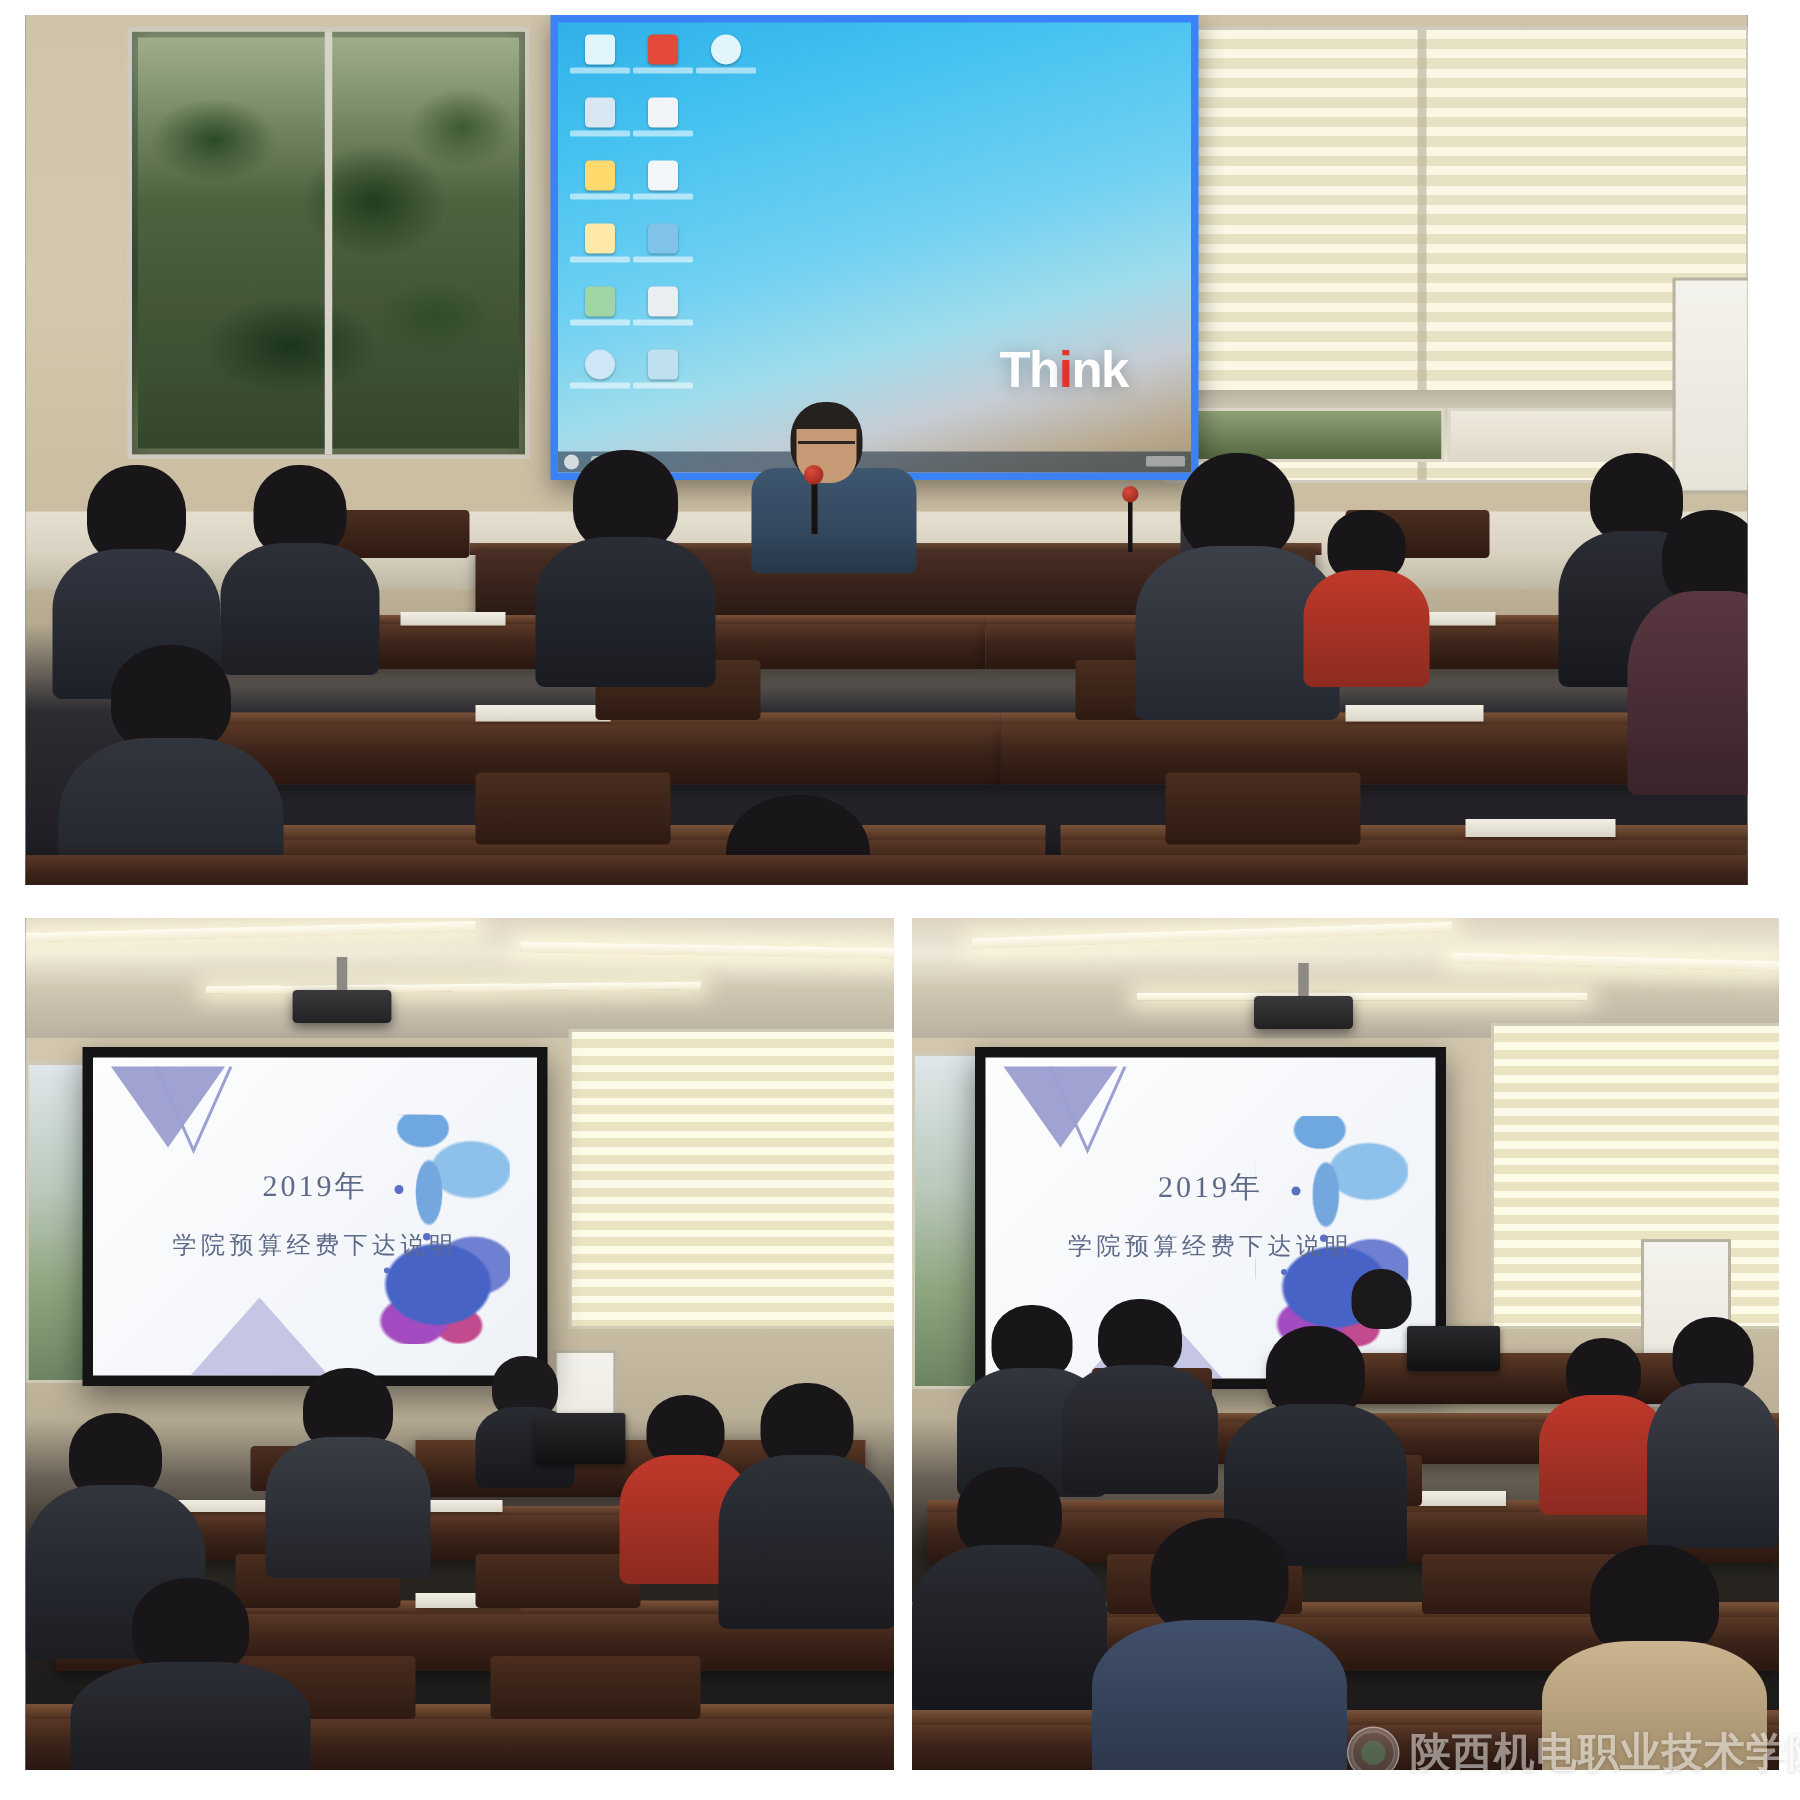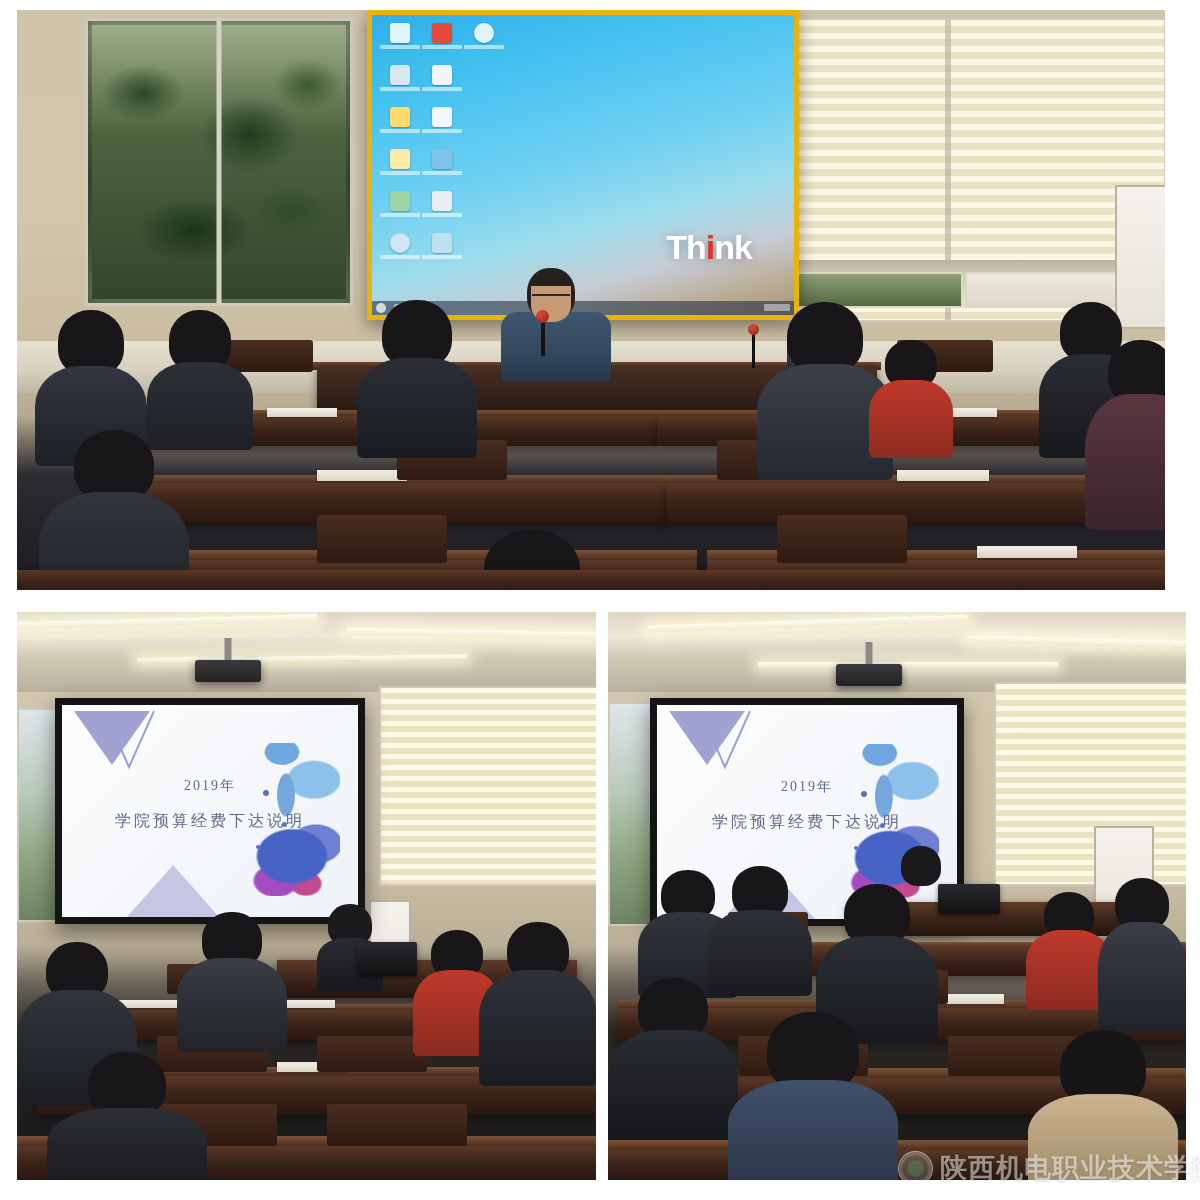--- a/index.html
+++ b/index.html
@@ -58,21 +58,21 @@
   .win-lower2{position:absolute;left:948px;top:262px;width:192px;height:32px;
         background:linear-gradient(180deg,#efeade 0%,#ded8c8 100%);border:2px solid #ddd7c8;}
 
   
   .whiteboard{position:absolute;left:1098px;top:175px;width:48px;height:140px;
         background:linear-gradient(180deg,#f4f2ec 0%,#e6e3d9 100%);
         border:2px solid #b8b2a2;}
 
   
   .screen-frame{position:absolute;left:350px;top:0px;width:422px;height:300px;
-        background:#eab308;padding:5px;box-shadow:0 6px 16px rgba(0,0,0,.4);}
+        background:#3b82f6;padding:5px;box-shadow:0 6px 16px rgba(0,0,0,.4);}
   .screen-surface{position:relative;width:100%;height:100%;overflow:hidden;
         background:linear-gradient(165deg,#2fb0e8 0%,#45c2f0 22%,#6fd0f2 48%,#9ddcec 66%,#c6ccd4 80%,#b9a98f 92%,#a5957c 100%);}
   .desk-icons{position:absolute;left:8px;top:4px;width:96px;height:270px;}
   .dicon{position:absolute;width:40px;height:40px;}
   .dicon .glyph{width:20px;height:20px;margin:0 auto;border-radius:3px;
         background:rgba(255,255,255,.85);box-shadow:0 1px 2px rgba(0,0,0,.3);}
   .dicon .cap{display:block;margin-top:2px;height:4px;border-radius:1px;
         background:rgba(255,255,255,.55);}
   .think-logo{position:absolute;right:42px;bottom:48px;
         color:#ffffff;font-family:"Liberation Sans", sans-serif;
@@ -164,21 +164,21 @@
           radial-gradient(ellipse 30px 22px at 42% 6%, #6fa8e0 55%, transparent 60%),
           radial-gradient(ellipse 14px 34px at 46% 34%, #74a7dd 60%, transparent 66%),
           radial-gradient(ellipse 42px 30px at 74% 24%, #8dc0ea 60%, transparent 66%),
           radial-gradient(ellipse 52px 40px at 52% 74%, #4763c6 65%, transparent 70%),
           radial-gradient(ellipse 40px 30px at 76% 66%, #6f7fd1 62%, transparent 68%),
           radial-gradient(ellipse 36px 26px at 36% 90%, #a34bc0 58%, transparent 66%),
           radial-gradient(ellipse 26px 20px at 66% 92%, #c24a8e 55%, transparent 64%);}
   .slide .dot1,.slide .dot2,.slide .dot3{position:absolute;border-radius:50%;background:#5b6fc4;}
   .slide .title-wrap{position:absolute;left:0;right:0;top:34%;text-align:center;
         color:#5d6a88;font-family:"Liberation Serif", serif;}
-  .slide .t-year{font-size:14px;letter-spacing:2px;margin-bottom:16px;}
+  .slide .t-year{font-size:20px;letter-spacing:2px;margin-bottom:16px;}
   .slide .t-main{font-size:16px;letter-spacing:3px;margin-top:13px;}
 
   .head-table{position:absolute;background:linear-gradient(180deg,#5d3a27 0%,#3a2318 55%,#24140f 100%);
         box-shadow:0 3px 9px rgba(0,0,0,.5);}
   .laptop{position:absolute;background:linear-gradient(180deg,#2a2a2e,#111113);border-radius:2px;
         box-shadow:0 2px 5px rgba(0,0,0,.5);}
 
   
   #watermark{position:absolute;left:898px;top:1148px;width:292px;height:40px;
         display:flex;align-items:center;gap:7px;opacity:.62;pointer-events:none;}

